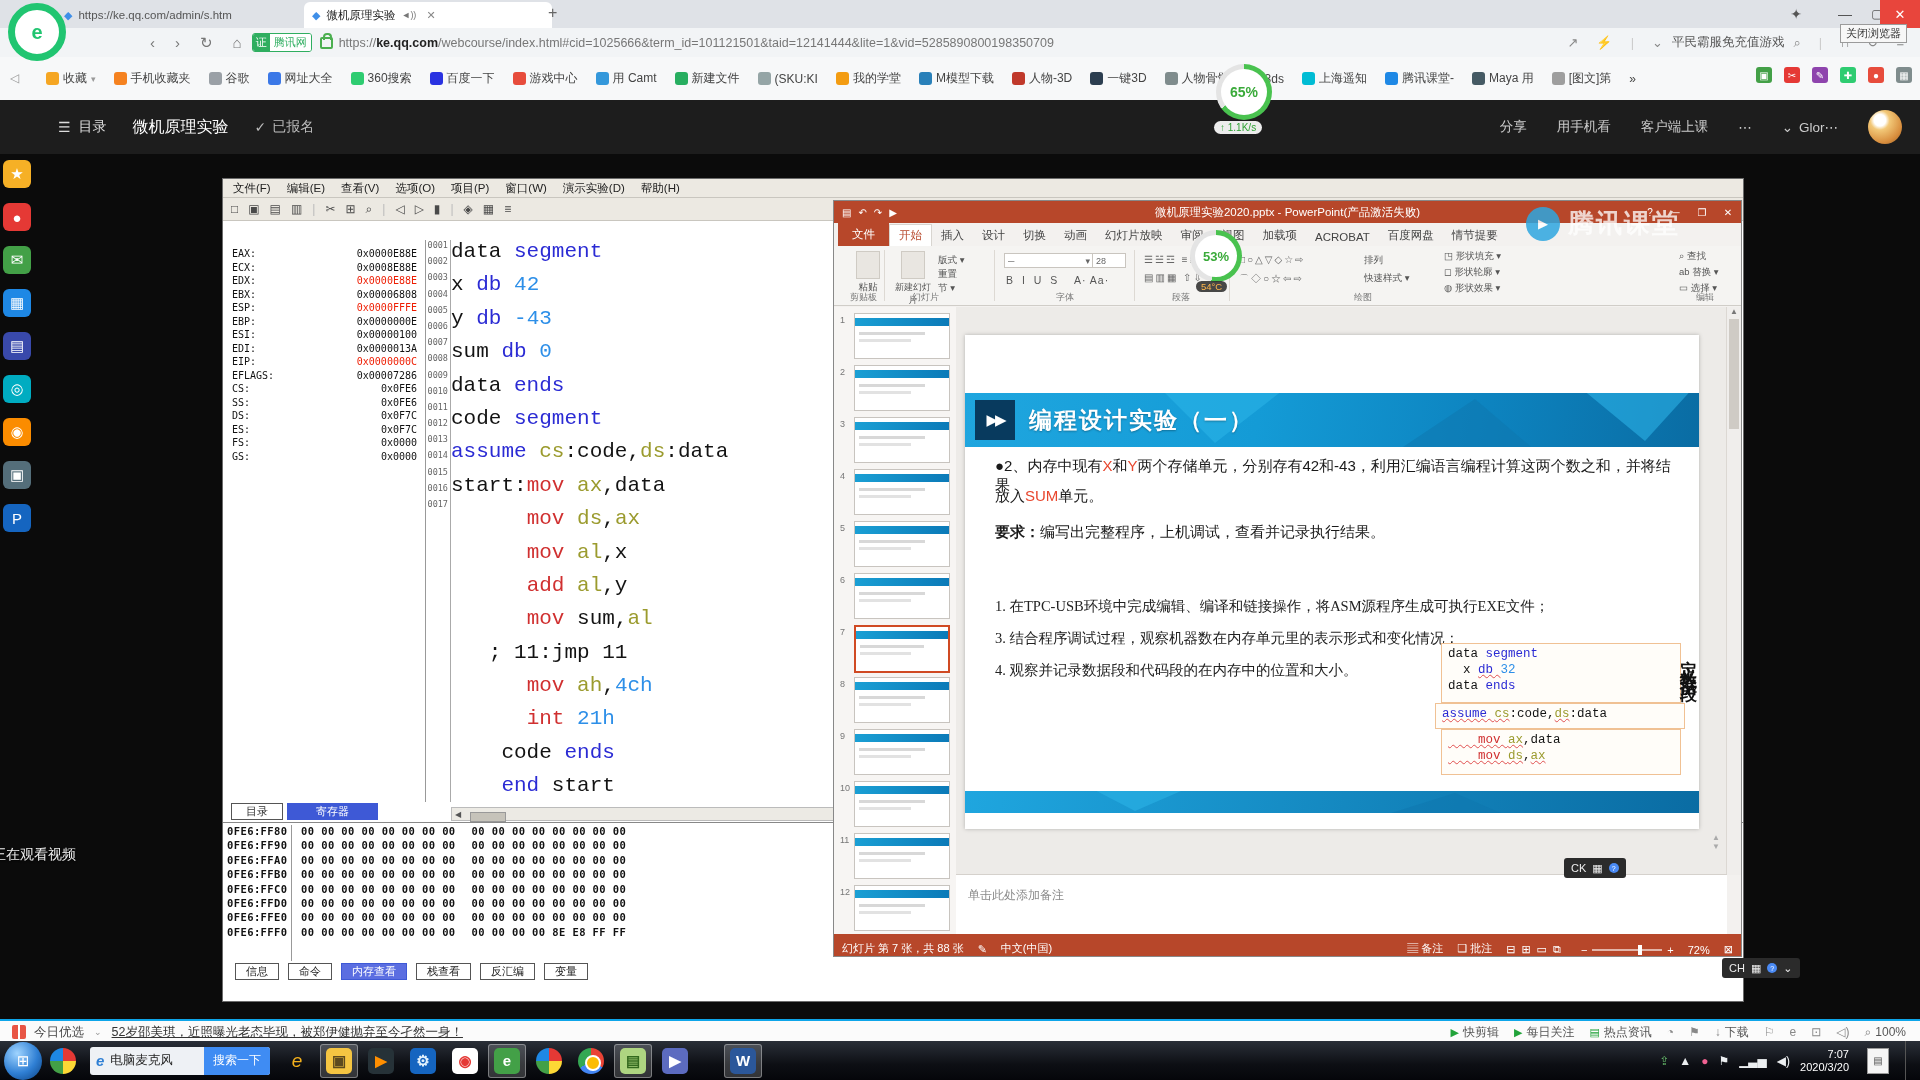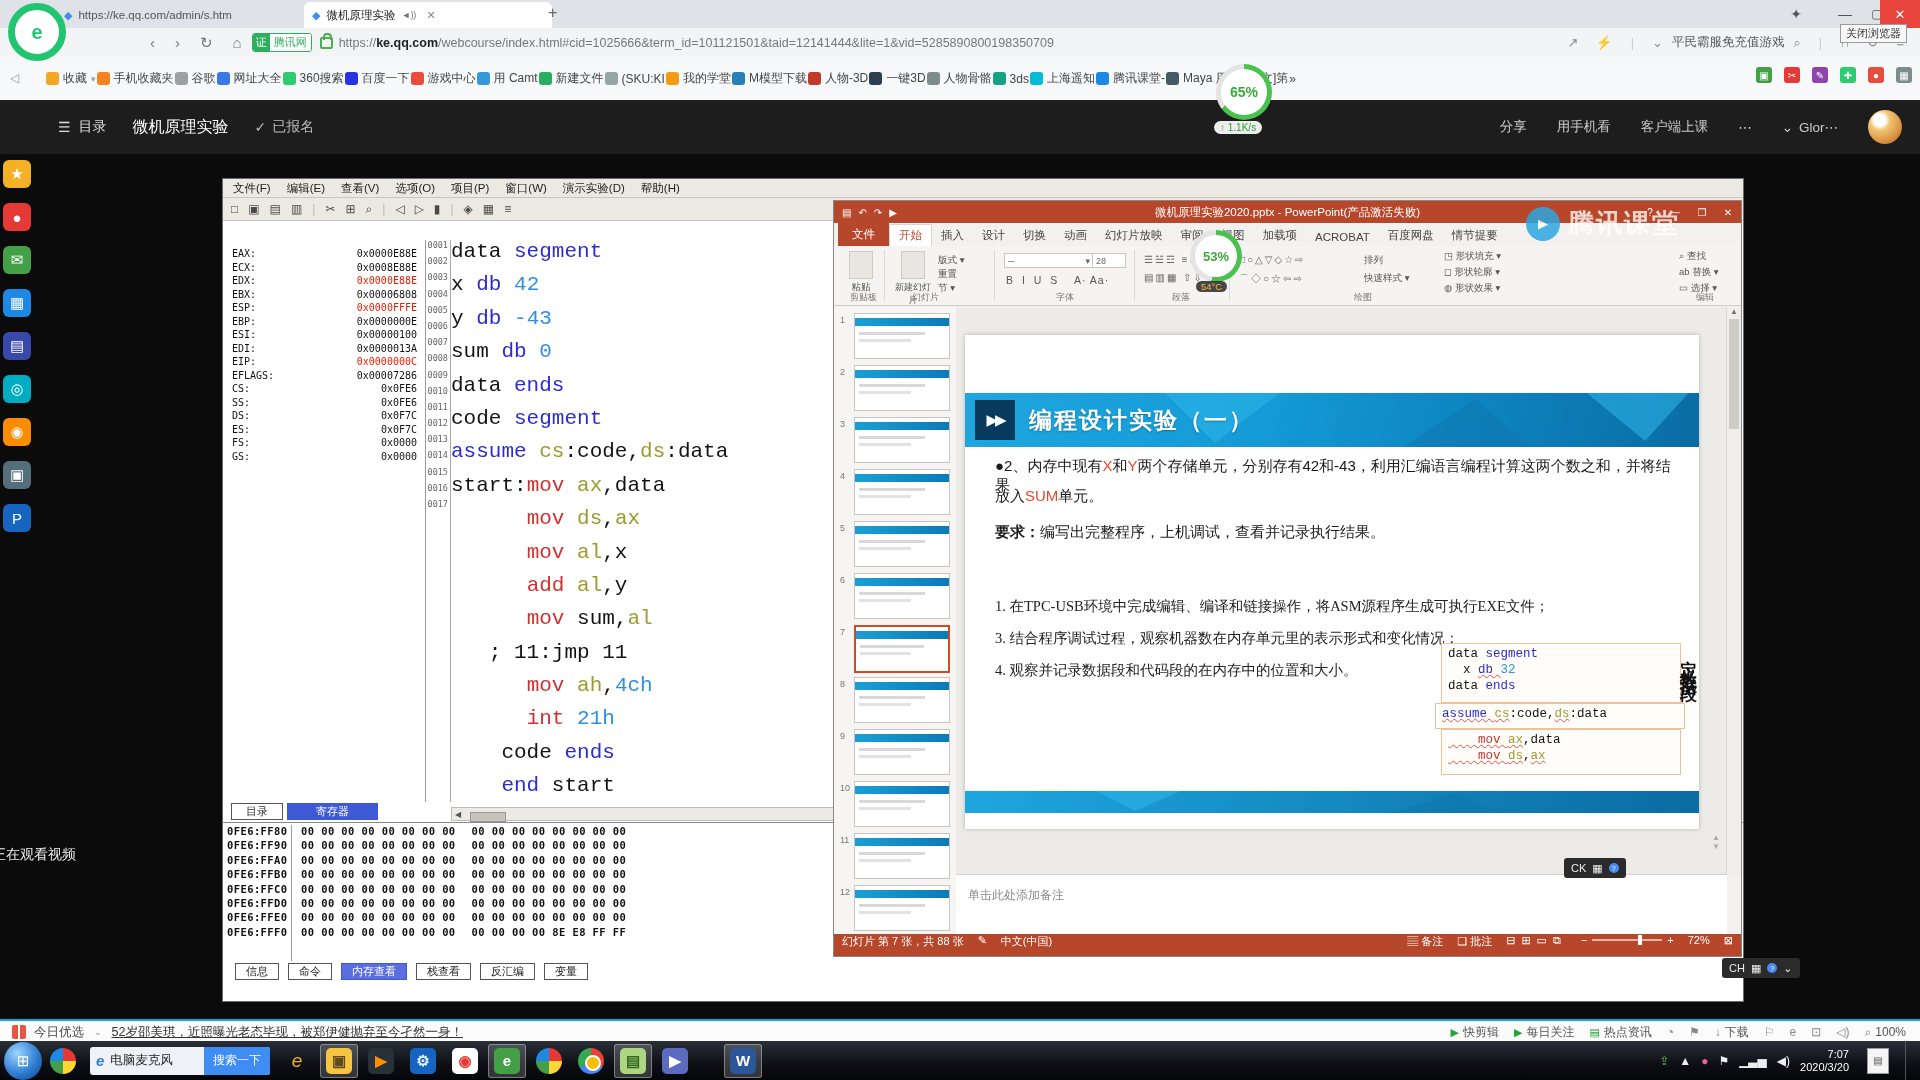--- a/index.html
+++ b/index.html
@@ -29,21 +29,21 @@
   #urlbadge{display:flex;align-items:center;border:1px solid #2fae60;border-radius:3px;overflow:hidden;margin-right:8px;}
   #urlbadge .zh{background:#2fae60;color:#fff;padding:1px 3px;font-size:11px;}
   #urlbadge .tx{color:#2fae60;padding:1px 4px;font-size:11px;background:#fff;}
   #lock{width:9px;height:8px;border:2px solid #4caf50;border-radius:2px;position:relative;margin-right:6px;}
   #lock:before{content:"";position:absolute;left:1px;top:-6px;width:5px;height:5px;border:2px solid #4caf50;border-bottom:none;border-radius:4px 4px 0 0;}
   #url-text{font-size:12.5px;color:#777;white-space:nowrap;}
   #url-text b{color:#222;}
   .urlic{color:#888;font-size:13px;margin:0 9px;}
   .grn{color:#2ecc71;}
   #bmrow{left:0;top:57px;width:1920px;height:43px;background:#f7f8f9;border-bottom:1px solid #d5d5d5;}
-  #bookmarks-items{display:flex;align-items:center;height:100%;padding-left:46px;gap:1px;overflow:hidden;}
+  #bookmarks-items{display:flex;align-items:center;height:100%;padding-left:46px;gap:18px;overflow:hidden;}
   .bm{display:flex;align-items:center;gap:4px;font-size:12px;color:#444;white-space:nowrap;}
   .bm-ico{width:13px;height:13px;border-radius:3px;display:inline-block;}
   .bm-caret{color:#999;font-size:9px;}
   #bm-collapse{position:absolute;left:10px;top:14px;color:#999;font-size:12px;}
   #bm-right{position:absolute;right:8px;top:10px;display:flex;gap:12px;}
   .bmr{width:16px;height:16px;border-radius:3px;display:flex;align-items:center;justify-content:center;font-size:10px;color:#fff;}
   
   #pageheader{left:0;top:100px;width:1920px;height:54px;background:#1d1d1d;color:#e8e8e8;z-index:5;}
   #pageheader .flex{height:100%;}
   .ph-item{margin-right:26px;font-size:14px;color:#ddd;}
@@ -138,21 +138,21 @@
   #sbox2{left:470px;top:368px;width:236px;height:20px;}
   #sbox3{left:476px;top:394px;width:226px;height:40px;}
   #s-sidelabel{position:absolute;left:712px;top:312px;writing-mode:vertical-rl;text-orientation:upright;font-weight:bold;font-size:17px;letter-spacing:6px;color:#111;}
   #s-bottombanner{position:absolute;left:0;top:456px;width:100%;height:22px;background:linear-gradient(100deg,#1fa6df,#0a6ca3);overflow:hidden;}
   #s-bottombanner .t1{left:120px;top:-6px;width:0;height:0;border-left:50px solid transparent;border-right:60px solid transparent;border-top:26px solid #2db7ea;}
   #s-bottombanner .t2{left:420px;top:2px;width:0;height:0;border-left:70px solid transparent;border-right:50px solid transparent;border-bottom:22px solid #0e76ad;}
   #vscroll{position:absolute;right:0;top:106px;width:14px;bottom:81px;background:#f0eeec;border-left:1px solid #dcd8d3;font-size:8px;color:#777;text-align:center;}
   #vscroll .vthumb{margin:3px 2px;height:110px;background:#cfcbc5;}
   #notes{position:absolute;left:122px;right:14px;bottom:22px;height:59px;background:#fff;border-top:1px solid #d5d1cc;}
   #notes-ph{margin:12px;font-size:12px;color:#8a8a8a;}
-  #ppt-status{position:absolute;left:0;right:0;bottom:0;height:22px;background:#b7472a;color:#fff;display:flex;align-items:flex-start;font-size:11px;padding:0 8px;gap:14px;}
+  #ppt-status{position:absolute;left:0;right:0;bottom:0;height:22px;background:#b7472a;color:#fff;display:flex;align-items:flex-end;font-size:11px;padding:0 8px;gap:14px;}
   #ppt-status .spacer{flex:1;}
   #zoomslider{display:flex;align-items:center;gap:5px;}
   #zoomslider .track{width:70px;height:2px;background:rgba(255,255,255,.6);position:relative;}
   #zoomslider .knob{position:absolute;left:46px;top:-4px;width:4px;height:10px;background:#fff;}
   
   .ball{position:absolute;border-radius:50%;display:flex;align-items:center;justify-content:center;z-index:55;}
   .ball .inner{background:#fff;border-radius:50%;display:flex;align-items:center;justify-content:center;font-weight:bold;color:#3aaa3a;}
   #ball65{left:1216px;top:64px;width:56px;height:56px;background:conic-gradient(#49c24f 0 65%,#e4e4e4 65% 100%);}
   #ball65 .inner{width:46px;height:46px;font-size:14px;}
   #ball65-label{position:absolute;left:1214px;top:121px;background:rgba(255,255,255,.92);border-radius:8px;font-size:10px;color:#2fa234;padding:1px 6px;z-index:55;}
@@ -601,21 +601,21 @@
         <span class="ptab">动画</span>
         <span class="ptab">幻灯片放映</span>
         <span class="ptab">审阅</span>
         <span class="ptab">视图</span>
         <span class="ptab">加载项</span>
         <span class="ptab">ACROBAT</span>
         <span class="ptab">百度网盘</span>
         <span class="ptab">情节提要</span>
       </div>
     <div id="ribbon">
-      <div class="rbig" style="left:15px;">
+      <div class="rbig" style="left:22px;">
         <div class="ic"></div>
         <div>粘贴</div>
       </div>
       <div class="rsep" style="left:50px;"></div>
       <div class="rbig" style="left:58px;width:42px;font-size:9px;">
         <div class="ic"></div>
         <div>新建幻灯片</div>
       </div>
       <div class="rsm" style="left:104px;top:8px;"><span>版式</span> ▾</div>
       <div class="rsm" style="left:104px;top: 22px;"><span>重置</span></div>

